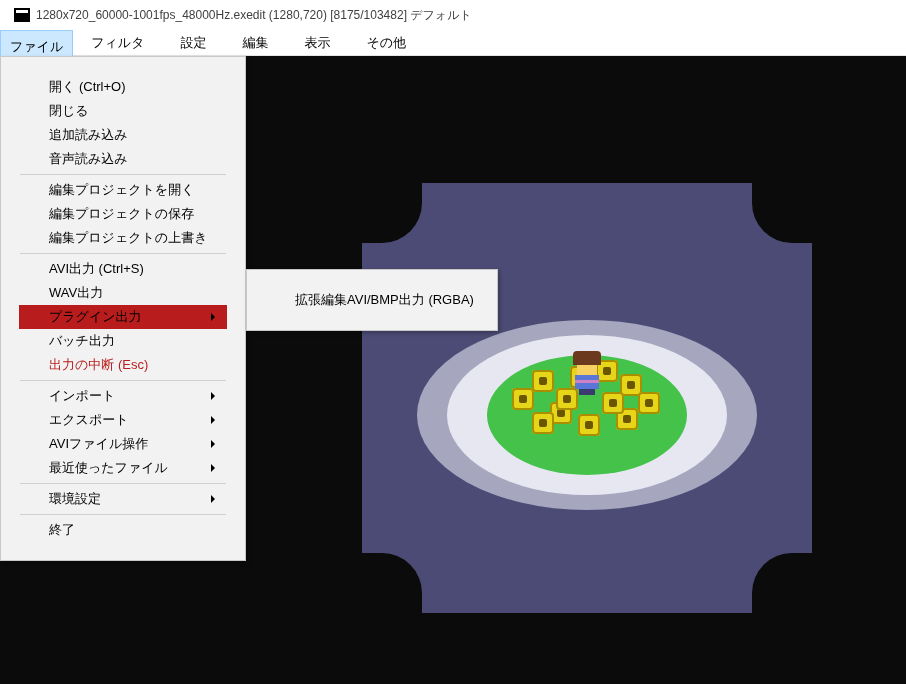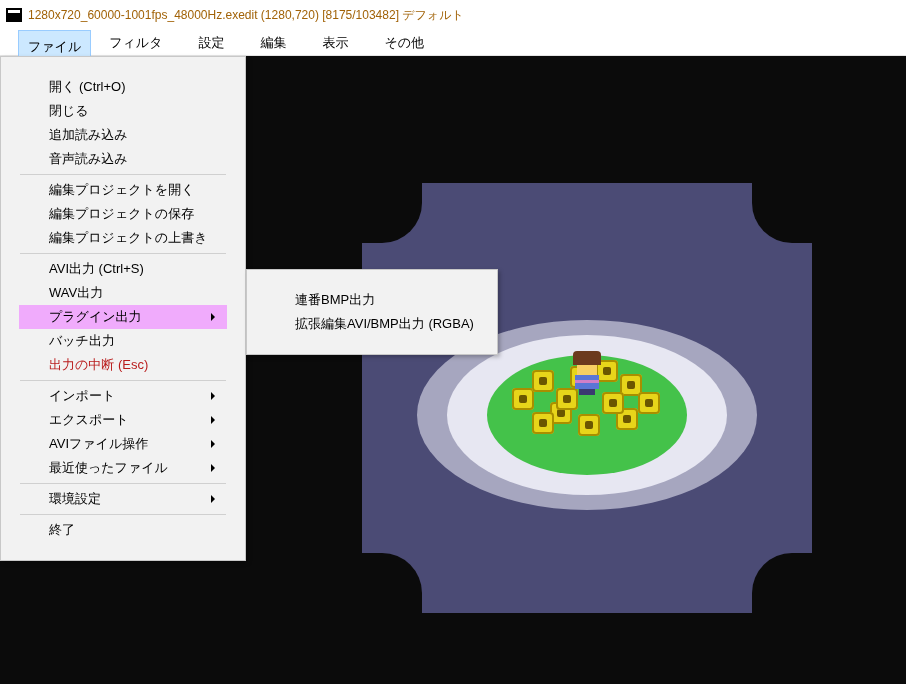--- a/index.html
+++ b/index.html
@@ -1,25 +1,25 @@
 <!DOCTYPE html>
 <html><head>
 <meta charset="utf-8">
 <style>
 * { margin:0; padding:0; box-sizing:border-box; font-family:"Meiryo","Yu Gothic","MS PGothic",sans-serif; }
 body { width:906px; height:684px; background:#000; overflow:hidden; }
 
-.titlebar { height:30px; background:#fff; display:flex; align-items:center; padding:0 6px; font-size:12px; color:#a16207; }
+.titlebar { height:30px; background:#fff; display:flex; align-items:center; padding:0 14px; font-size:12px; color:#404040; }
 .titlebar .icon { width:16px; height:14px; margin-right:6px; position:relative; }
 .titlebar .icon::before { content:""; position:absolute; inset:0; background:#000; }
 .titlebar .icon::after { content:""; position:absolute; left:2px; right:2px; top:2px; height:3px; background:#fff; }
 
 .menubar { height:26px; background:#fff; display:flex; align-items:stretch; font-size:13px; color:#000; border-bottom:1px solid #e5e5e5;}
 .menubar .mitem { padding:0 18px; display:flex; align-items:center; cursor:default; }
-.menubar .mitem.active { background:#cce8ff; border:1px solid #99ccff; padding:16px 9px;margin-left:18px; }
+.menubar .mitem.active { background:#cce8ff; border:1px solid #99ccff; padding:16px 9px; }
 
 .canvas { position:absolute; left:0; top:56px; right:0; bottom:0; background:#0b0b0b; }
 
 
 .scene { position:absolute; left:268px; top:56px; right:0; bottom:0; display:flex; align-items:center; justify-content:center; }
 .room { position:relative; width:450px; height:430px; background:#4b4b75; border-radius:48px; }
 .room .notch { position:absolute; width:70px; height:70px; background:#0b0b0b; }
 .room .n1 { left:-10px; top:-10px; border-radius:0 0 40px 0;}
 .room .n2 { right:-10px; top:-10px; border-radius:0 0 0 40px;}
 .room .n3 { left:-10px; bottom:-10px; border-radius:0 40px 0 0;}
@@ -37,21 +37,21 @@
 .character .hair{width:28px;height:14px;background:#6b3a1e;border-radius:4px 4px 0 0;}
 .character .face{width:20px;height:10px;background:#f7cf63;margin:0 auto;}
 .character .shirt{width:24px;height:14px;background:#5a76d6;margin:0 auto;position:relative;}
 .character .shirt::before{content:"";position:absolute;left:0;right:0;top:5px;height:3px;background:#d07fc7;}
 .character .legs{width:16px;height:6px;background:#3a3a70;margin:0 auto;}
 
 
 .dropdown { position:absolute; background:#f2f2f2; border:1px solid #c8c8c8; box-shadow:2px 2px 4px rgba(0,0,0,.25); font-size:13px; color:#000; padding:18px; }
 .dropdown .row { height:24px; display:flex; align-items:center; padding:0 24px 0 30px; white-space:nowrap; position:relative; cursor:default; }
 .dropdown .row.sep { height:0; border-top:1px solid #d0d0d0; margin:3px 1px; padding:0; }
-.dropdown .row.hover { background:#f0abfc;text-align:right; }
+.dropdown .row.hover { background:#b91c1c;text-align:right; }
 .dropdown .row.disabled { color:#b91c1c; }
 .dropdown .row.hassub::after { content:""; position:absolute; right:8px; top:50%; transform:translateY(-50%); border:4px solid transparent; border-left-color:#000; }
 .dd1 { left:0; top:56px; width:246px; }
 .dd2 { left:246px; top:269px; width:252px; }
 </style>
 </head>
 <body>
 
 <div class="titlebar">
   <span class="icon"></span>
@@ -120,15 +120,14 @@
     <div class="row hassub">インポート</div>
     <div class="row hassub">エクスポート</div>
     <div class="row hassub">AVIファイル操作</div>
     <div class="row hassub">最近使ったファイル</div>
     <div class="row sep"></div>
     <div class="row hassub">環境設定</div>
     <div class="row sep"></div>
     <div class="row">終了</div>
   </div>
 <div class="dropdown dd2" id="dd2">
-    <div class="row">連番BMP出力</div>
     <div class="row">拡張編集AVI/BMP出力 (RGBA)</div>
   </div>
 
 </body></html>

